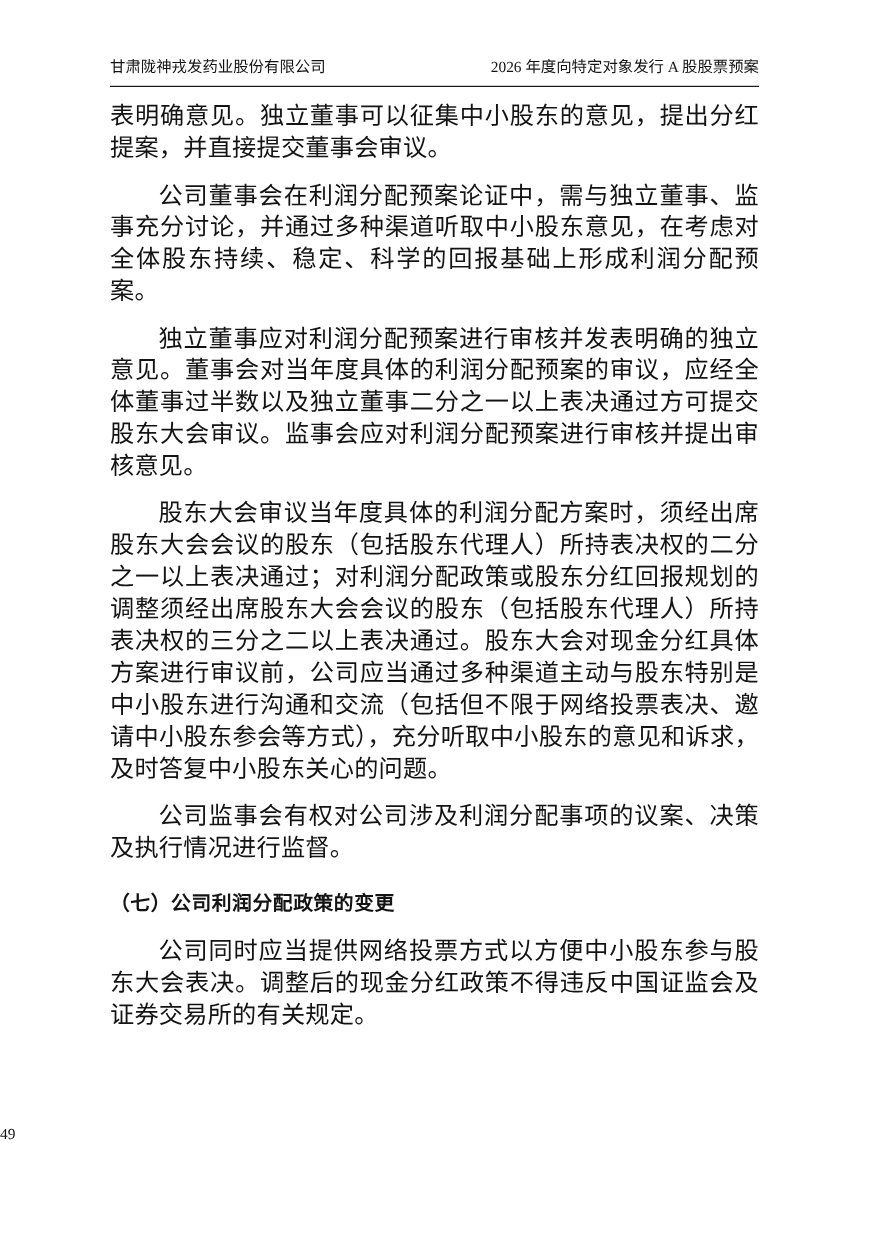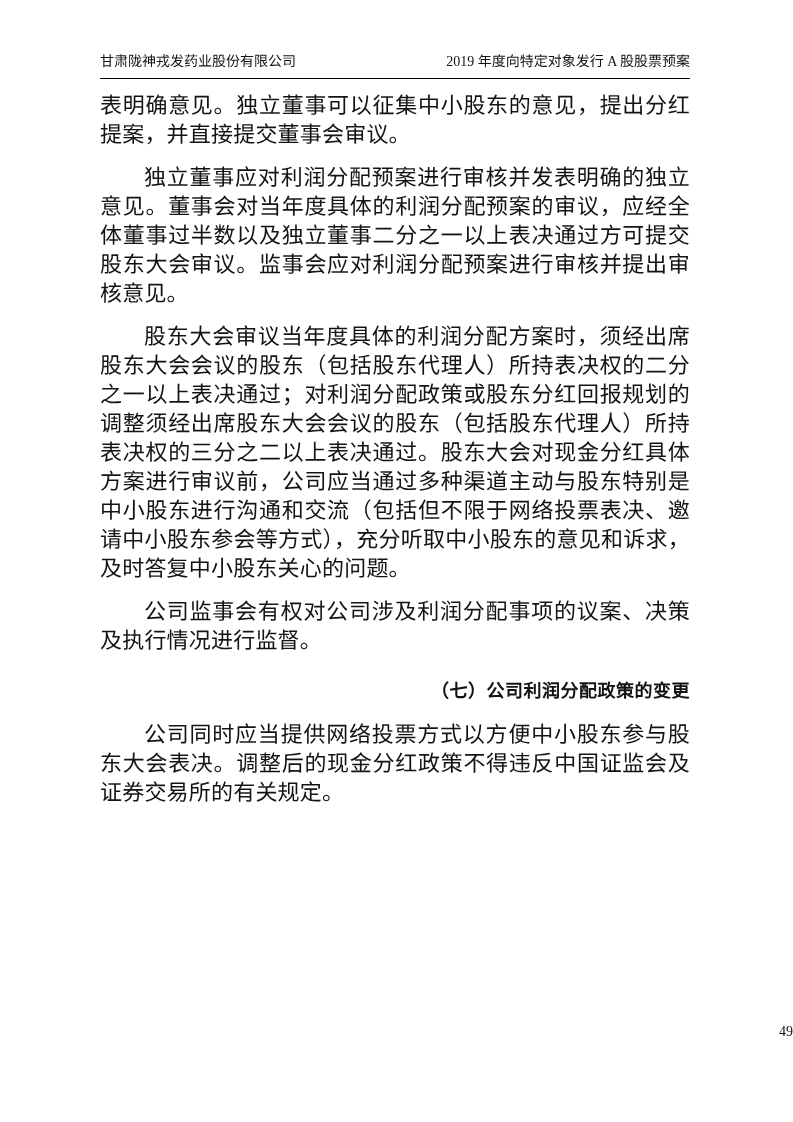--- a/index.html
+++ b/index.html
@@ -50,46 +50,46 @@
   .para.no-indent {
     text-indent: 0;
   }
   .section-heading {
     font-family: "Liberation Sans", "DejaVu Sans", sans-serif;
     font-weight: bold;
     font-size: 18px;
     line-height: 30px;
     margin: 21px 0 14px 0;
     letter-spacing: 0.5px;
-    text-align: right;
   }
   .page-footer {
     position: absolute;
     left: 0;
     top: 1023px;
     width: 793px;
-    text-align: right;
+    text-align: left;
     font-size: 14px;
     line-height: 18px;
   }
 </style>
 </head>
 <body>
 
 <div class="page">
   <div class="page-inner">
 
     <header class="page-header">
       <span>甘肃陇神戎发药业股份有限公司</span>
-      <span>2019 年度向特定对象发行 A 股股票预案</span>
+      <span>2026 年度向特定对象发行 A 股股票预案</span>
     </header>
 
     <main class="page-body">
       <p class="para no-indent first">表明确意见。独立董事可以征集中小股东的意见，提出分红提案，并直接提交董事会审议。</p>
 
+      <p class="para">公司董事会在利润分配预案论证中，需与独立董事、监事充分讨论，并通过多种渠道听取中小股东意见，在考虑对全体股东持续、稳定、科学的回报基础上形成利润分配预案。</p>
 
       <p class="para">独立董事应对利润分配预案进行审核并发表明确的独立意见。董事会对当年度具体的利润分配预案的审议，应经全体董事过半数以及独立董事二分之一以上表决通过方可提交股东大会审议。监事会应对利润分配预案进行审核并提出审核意见。</p>
 
       <p class="para">股东大会审议当年度具体的利润分配方案时，须经出席股东大会会议的股东（包括股东代理人）所持表决权的二分之一以上表决通过；对利润分配政策或股东分红回报规划的调整须经出席股东大会会议的股东（包括股东代理人）所持表决权的三分之二以上表决通过。股东大会对现金分红具体方案进行审议前，公司应当通过多种渠道主动与股东特别是中小股东进行沟通和交流（包括但不限于网络投票表决、邀请中小股东参会等方式），充分听取中小股东的意见和诉求，及时答复中小股东关心的问题。</p>
 
       <p class="para">公司监事会有权对公司涉及利润分配事项的议案、决策及执行情况进行监督。</p>
 
       <h2 class="section-heading">（七）公司利润分配政策的变更</h2>
 
 

